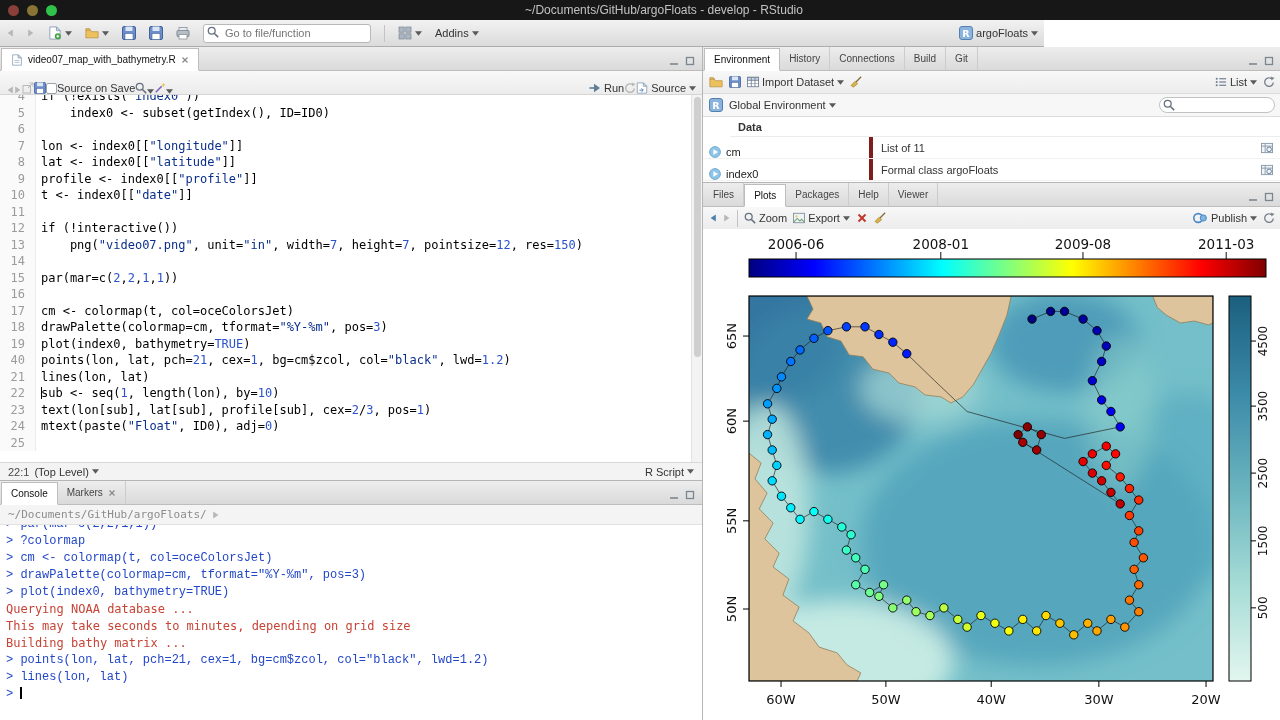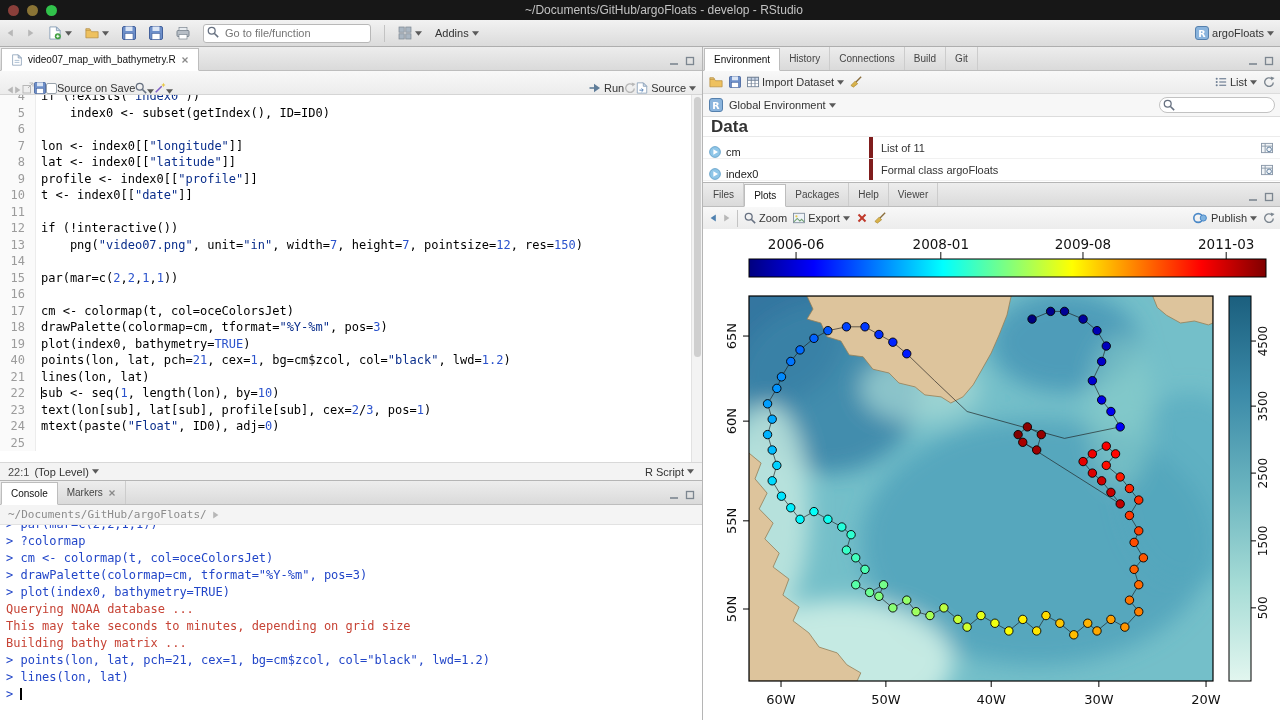--- a/index.html
+++ b/index.html
@@ -6,21 +6,21 @@
   html,body { width:1280px; height:720px; overflow:hidden; background:#fff; }
   .screen { position:relative; width:1280px; height:720px; font-family:"Liberation Sans",sans-serif; background:#fff; }
 
   
   .titlebar { position:absolute; top:0; left:0; width:1280px; height:20px; background:#171717; display:flex; align-items:center; }
   .tl { width:11px; height:11px; border-radius:50%; margin-left:8px; }
   .tl.red { background:#8a3f3a; } .tl.yel { background:#8a7435; } .tl.grn { background:#31c24b; }
   .win-title { position:absolute; left:0; right:0; text-align:center; font-size:12px; color:#c2c2c2;padding-left:48px; }
 
   
-  .main-toolbar { position:absolute; top:20px; left:0; width:1280px; height:27px; background:linear-gradient(#f2f2f2,#dbdbdb); border-bottom:1px solid #aeaeae; display:flex; align-items:center; padding:0 6px; gap:13px; }
+  .main-toolbar { position:absolute; top:20px; left:0; width:1044px; height:27px; background:linear-gradient(#f2f2f2,#dbdbdb); border-bottom:1px solid #aeaeae; display:flex; align-items:center; padding:0 6px; gap:13px; }
   .sep { width:1px; height:17px; background:#c3c3c3; }
   .spacer { flex:1; }
   .tbtn { display:flex; align-items:center; gap:3px; font-size:11px; color:#333; }
   .goto-wrap { position:relative; }
   .goto-wrap input { width:168px; height:19px; border:1px solid #b8b8b8; border-radius:3px; padding:0 4px 0 21px; font-size:11px; font-family:"Liberation Sans",sans-serif; color:#444; background:#fff; }
   .goto-mag { position:absolute; left:4px; top:3px; }
 
   .ic { width:14px; height:14px; color:#6e7a86; display:inline-block; vertical-align:middle; }
   .ic12 { width:12px; height:12px; } .ic10 { width:10px; height:10px; } .ic8 { width:8px; height:8px; }
   .dim { color:#b7b7b7; } .blue { color:#4f81b0; }
@@ -50,30 +50,30 @@
   .ed-cursor { display:inline-block; width:1px; height:12px; background:#000; margin-right:-1px; vertical-align:-2px; }
   .vscroll { position:absolute; top:48px; bottom:18px; right:0; width:11px; background:#f3f3f3; border-left:1px solid #e2e2e2; }
   .vthumb { position:absolute; top:2px; left:2px; width:7px; height:260px; background:#cfcfcf; border-radius:4px; }
   .editor-status { position:absolute; bottom:0; left:0; right:0; height:18px; background:#f3f3f3; border-top:1px solid #d8d8d8; display:flex; align-items:center; gap:5px; padding:0 8px; font-size:11px; color:#4a4a4a; }
 
   
   .console-pane { position:absolute; top:433px; left:0; width:702px; height:240px; background:#fff; border-top:1px solid #b5b5b5; }
   .console-path { height:20px; background:#f4f4f4; border-bottom:1px solid #e2e2e2; display:flex; align-items:center; gap:5px; padding:0 8px; font:11px "DejaVu Sans Mono",monospace; color:#8c8c8c; }
   .console-body { position:absolute; top:44px; bottom:0; left:0; right:0; overflow:hidden; }
   .console-out { position:absolute; top:-9px; left:6px; right:4px; font:12px/17px "DejaVu Sans Mono",monospace; white-space:pre; }
-  .cmd { color:#2246c8; } .msg { color:#c74436; }
+  .cmd { color:#2246c8;font-family:Liberation Mono, monospace; } .msg { color:#c74436; }
   .con-cursor { display:inline-block; width:1.5px; height:12px; background:#000; vertical-align:-2px; }
 
   
   .env-pane { position:absolute; top:0; left:0; width:578px; height:135px; background:#fff; overflow:hidden; }
   .mini-toolbar { height:23px; background:linear-gradient(#f8f8f8,#ececec); border-bottom:1px solid #dcdcdc; display:flex; align-items:center; gap:6px; padding:0 6px; font-size:11px; color:#333; }
   .env-search { position:relative; }
   .env-search input { width:116px; height:16px; border:1px solid #c2c2c2; border-radius:8px; padding:0 4px 0 18px; font-size:10px; background:#fff; }
   .env-search .goto-mag { top:2px; }
-  .env-section { height:20px; display:flex; align-items:center; padding:0 8px; font-size:17px; font-weight:bold; color:#333; border-bottom:1px solid #ececec; background:#fff; }
+  .env-section { height:20px; display:flex; align-items:center; padding:0 8px; font-size:11px; font-weight:bold; color:#333; border-bottom:1px solid #ececec; background:#fff;margin-left:27px; }
   .env-row { height:22px; display:flex; align-items:center; font-size:11px; color:#222; border-bottom:1px solid #f1f1f1; }
   .env-name { width:170px; min-width:170px; display:flex; align-items:flex-end; gap:5px; padding-left:6px; border-right:4px solid #7f1d1d; height:100%; }
   .env-val { flex:1; padding-left:8px; color:#333; }
   .env-actions { padding-right:8px; }
 
   
   .plots-pane { position:absolute; top:135px; left:0; width:578px; height:538px; background:#fff; border-top:1px solid #b5b5b5; }
   .plot-area { position:absolute; top:46px; bottom:0; left:0; right:0; background:#fff; }
   #plot-svg { position:absolute; top:0; left:0; }
 </style>

